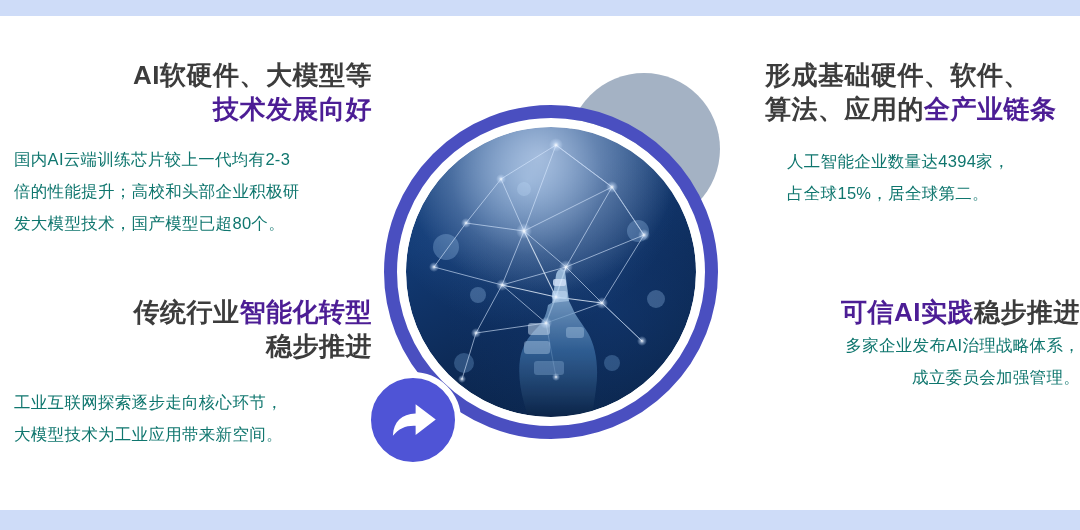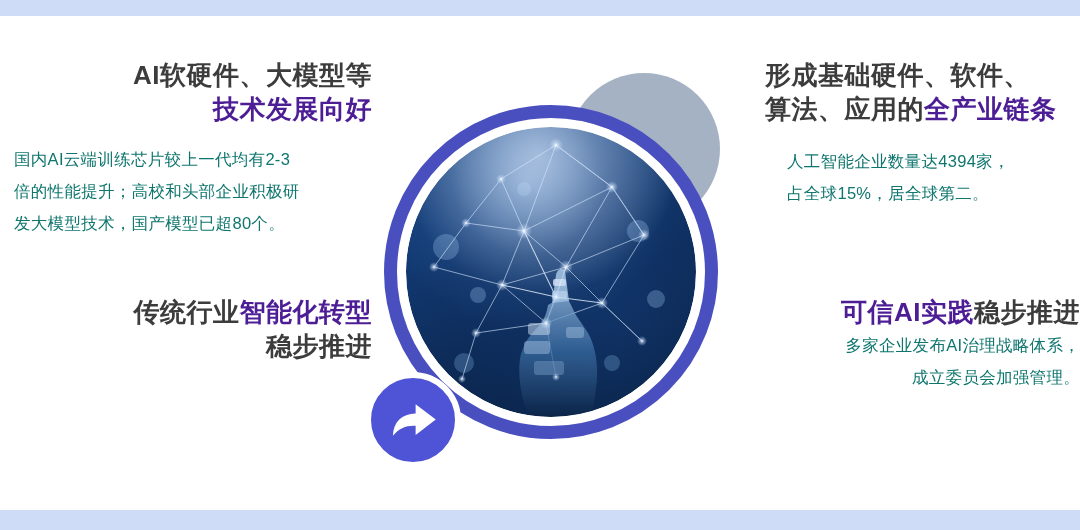--- a/index.html
+++ b/index.html
@@ -174,20 +174,24 @@
     <div class="body-text">
       <div>人工智能企业数量达4394家，</div>
       <div>占全球15%，居全球第二。</div>
     </div>
   </div>
 
   <div class="block" id="block-bl">
     <div class="heading">
       <div><span>传统行业</span><span class="hl">智能化转型</span></div>
       <div>稳步推进</div>
+    </div>
+    <div class="body-text">
+      <div>工业互联网探索逐步走向核心环节，</div>
+      <div>大模型技术为工业应用带来新空间。</div>
     </div>
   </div>
 
   <div class="block" id="block-br">
     <div class="heading">
       <div><span class="hl">可信AI实践</span><span>稳步推进</span></div>
     </div>
     <div class="body-text">
       <div>多家企业发布AI治理战略体系，</div>
       <div>成立委员会加强管理。</div>

